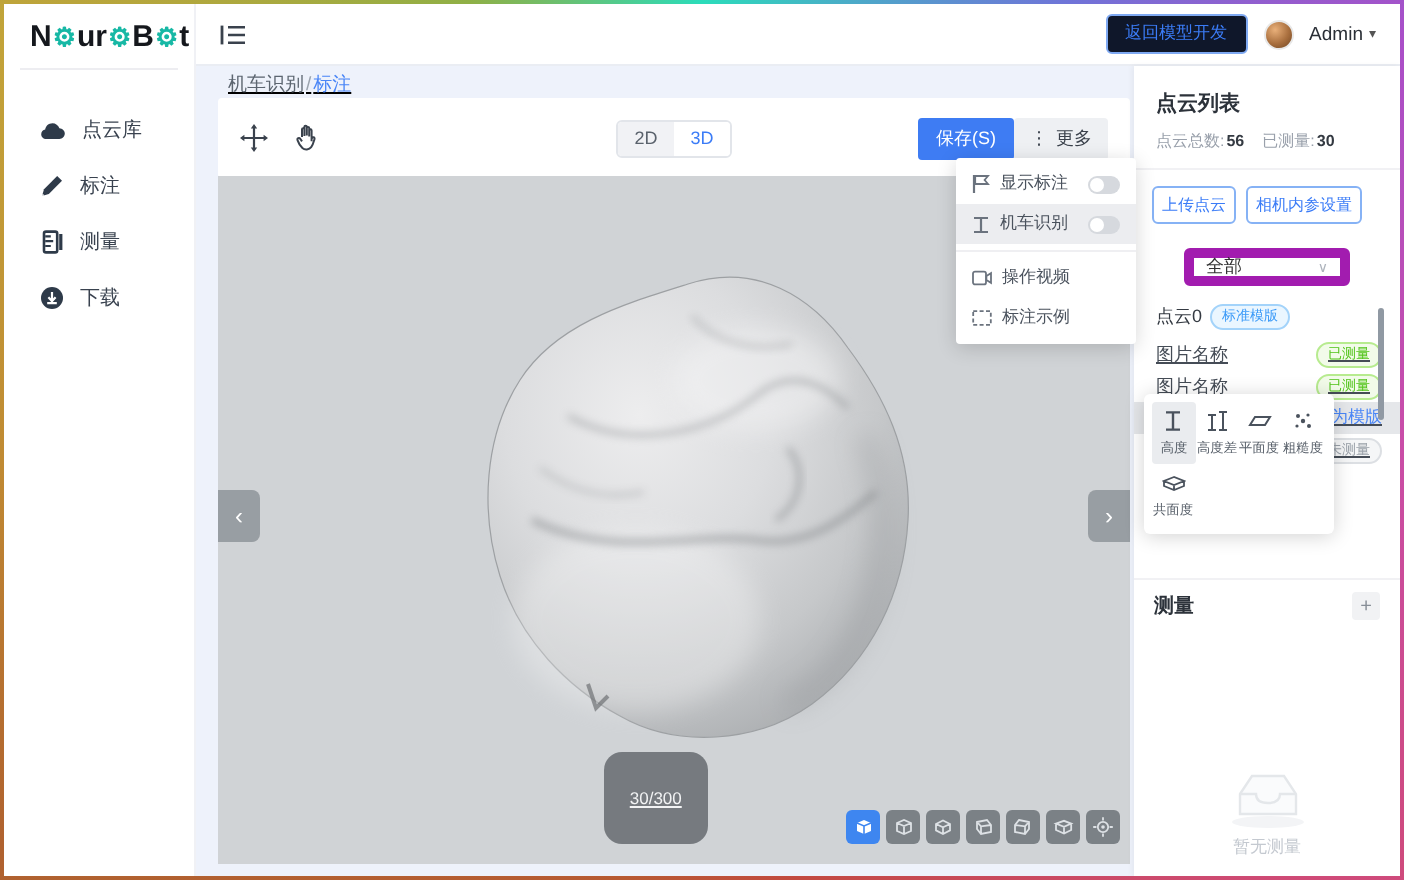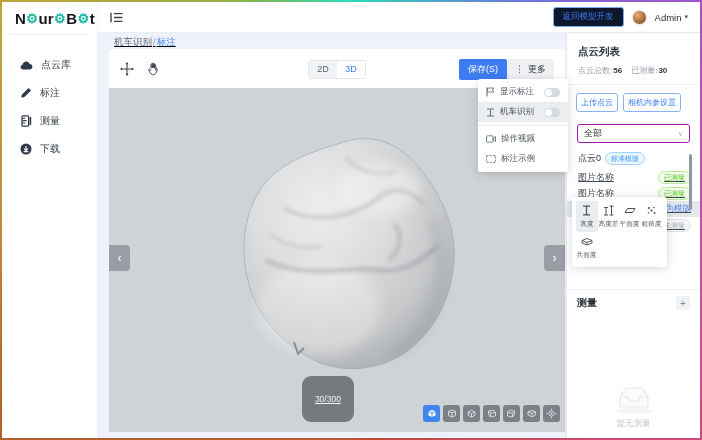--- a/index.html
+++ b/index.html
@@ -66,21 +66,21 @@
   .menu-div { height:1px; background:#efeff2; margin:3px 0; }
 
   
   .rightpanel { width:133px; background:#fff; box-shadow:-1px 0 3px rgba(0,0,0,0.05); flex:none; display:flex; flex-direction:column; position:relative; }
   .rp-title { padding:12px 11px 0; font-size:10.5px; font-weight:bold; color:#2c323a; }
   .rp-stats { display:flex; gap:9px; padding:6px 11px 0; font-size:8px; color:#99a0ab; }
   .rp-stats b { color:#343a42; font-weight:bold; margin-left:1px; }
   .rp-div { height:1px; background:#f1f1f4; margin-top:8px; }
   .rp-btns { display:flex; gap:5px; padding:8px 9px 4px; }
   .rp-btn { border:1px solid #86b2f5; color:#3b7cf7; background:#fff; border-radius:3px; font-size:8px; padding:3px 4px; cursor:pointer; white-space:nowrap; font-family:inherit; }
-  .rp-select { margin:8px 10px 0; border:1px solid #a21caf; border-radius:3px; height:19px; display:flex; align-items:center; padding:0 6px; font-size:9px; color:#333; cursor:pointer; }
+  .rp-select { margin:8px 25px 0; border:5px solid #a21caf; border-radius:3px; height:19px; display:flex; align-items:center; padding:0 6px; font-size:9px; color:#333; cursor:pointer; }
   .rp-select .caret { margin-left:auto; color:#aeb4bd; font-size:7px; }
   .list-region { position:relative; margin-top:7px; }
   .cloud-row { display:flex; align-items:center; gap:4px; padding:2px 9px 4px 11px; font-size:9px; color:#343a42; }
   .badge { font-size:7px; border-radius:8px; padding:1px 5px; line-height:9px; white-space:nowrap; }
   .badge.tpl { color:#3b9af8; background:#eaf6ff; border:1px solid #a3d3fa; }
   .badge.ok { color:#52c41a; background:#f2fbe9; border:1px solid #b7eb8f; }
   .badge.no { color:#9aa1a9; background:#f5f6f7; border:1px solid #dcdfe3; }
   .img-row { height:16px; display:flex; align-items:center; padding:0 9px 0 11px; font-size:9px; color:#454c56; cursor:pointer;text-decoration:underline; }
   .img-row .badge { margin-left:auto; }
   .img-row.sel { background:#e5e7ea; }

